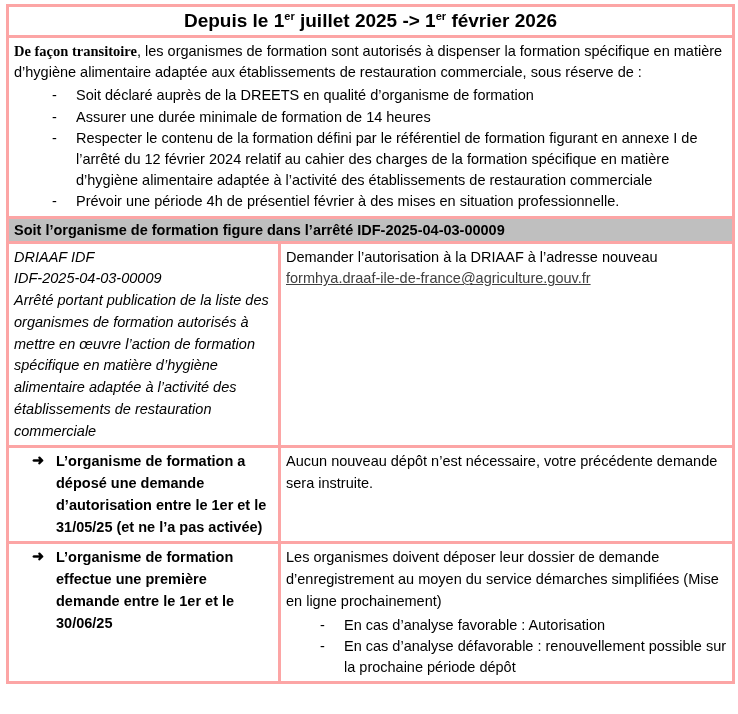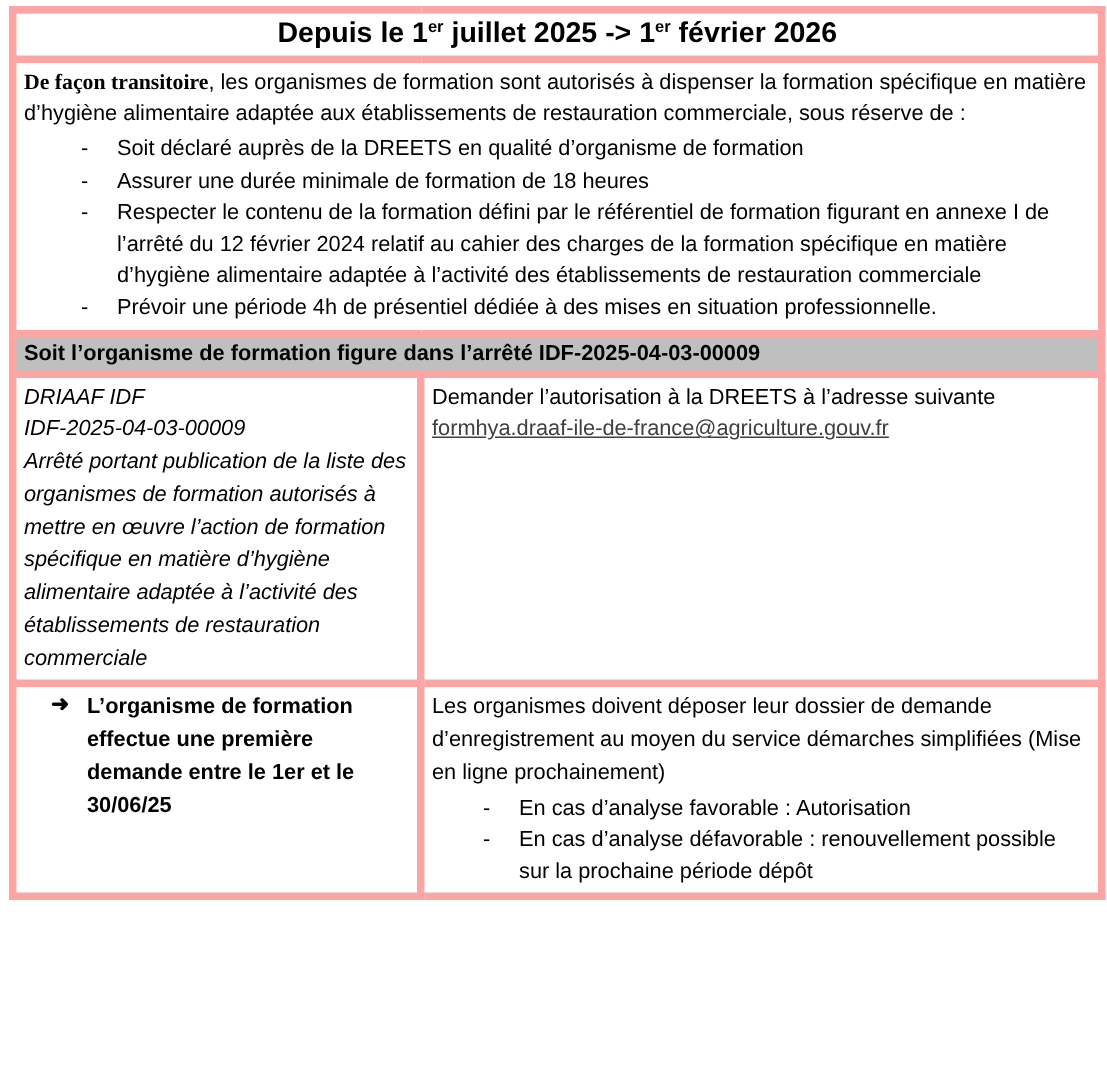--- a/index.html
+++ b/index.html
@@ -18,21 +18,21 @@
     box-sizing: border-box;
     padding: 4px 6px 0 6px;
     overflow: hidden;
   }
   table.doc {
     width: 726px;
     border-collapse: collapse;
     table-layout: fixed;
   }
   table.doc td {
-    border: 5px solid #fca5a5;
+    border: 3px solid #fca5a5;
     vertical-align: top;
     padding: 3px 5px;
   }
   .title-cell {
     text-align: center;
     font-weight: bold;
     font-size: 19px;
     padding: 6px 4px 7px 4px;
     line-height: 1.15;
   }
@@ -154,37 +154,45 @@
       <tr>
         <td class="title-cell" colspan="2">
           <span>Depuis le 1</span><sup>er</sup><span> juillet 2025 -&gt; 1</span><sup>er</sup><span> février 2026</span>
         </td>
       </tr>
       <tr>
         <td class="body-cell" colspan="2">
           <p class="lead"><b>De façon transitoire</b><span>, les organismes de formation sont autorisés à dispenser la formation spécifique en matière d’hygiène alimentaire adaptée aux établissements de restauration commerciale, sous réserve de :</span></p>
           <ul class="dashlist">
             <li>Soit déclaré auprès de la DREETS en qualité d’organisme de formation</li>
-            <li>Assurer une durée minimale de formation de 18 heures</li>
+            <li>Assurer une durée minimale de formation de 14 heures</li>
             <li>Respecter le contenu de la formation défini par le référentiel de formation figurant en annexe I de l’arrêté du 12 février 2024 relatif au cahier des charges de la formation spécifique en matière d’hygiène alimentaire adaptée à l’activité des établissements de restauration commerciale</li>
-            <li>Prévoir une période 4h de présentiel dédiée à des mises en situation professionnelle.</li>
+            <li>Prévoir une période 4h de présentiel février à des mises en situation professionnelle.</li>
           </ul>
         </td>
       </tr>
       <tr>
         <td class="gray-header" colspan="2">Soit l’organisme de formation figure dans l’arrêté IDF-2025-04-03-00009</td>
       </tr>
       <tr>
         <td class="italic-cell" style="white-space: pre-line;">DRIAAF IDF
 IDF-2025-04-03-00009
 Arrêté portant publication de la liste des organismes de formation autorisés à mettre en œuvre l’action de formation spécifique en matière d’hygiène alimentaire adaptée à l’activité des établissements de restauration commerciale</td>
         <td class="plain-cell v-center">
-          <span>Demander l’autorisation à la DREETS à l’adresse suivante</span><br>
+          <span>Demander l’autorisation à la DRIAAF à l’adresse nouveau</span><br>
           <a class="maillink" href="#">formhya.draaf-ile-de-france@agriculture.gouv.fr</a>
         </td>
+      </tr>
+      <tr>
+        <td class="plain-cell v-center">
+          <ul class="arrowlist">
+            <li>L’organisme de formation a déposé une demande d’autorisation entre le 1er et le 31/05/25  (et ne l’a pas activée)</li>
+          </ul>
+        </td>
+        <td class="mid-cell plain-cell">Aucun nouveau dépôt n’est nécessaire, votre précédente demande sera instruite.</td>
       </tr>
       <tr>
         <td class="plain-cell v-center">
           <ul class="arrowlist">
             <li>L’organisme de formation effectue une première demande entre le 1er et le 30/06/25</li>
           </ul>
         </td>
         <td class="plain-cell">
           <span>Les organismes doivent déposer leur dossier de demande d’enregistrement au moyen du service démarches simplifiées (Mise en ligne prochainement)</span>
           <ul class="nested-dash">

